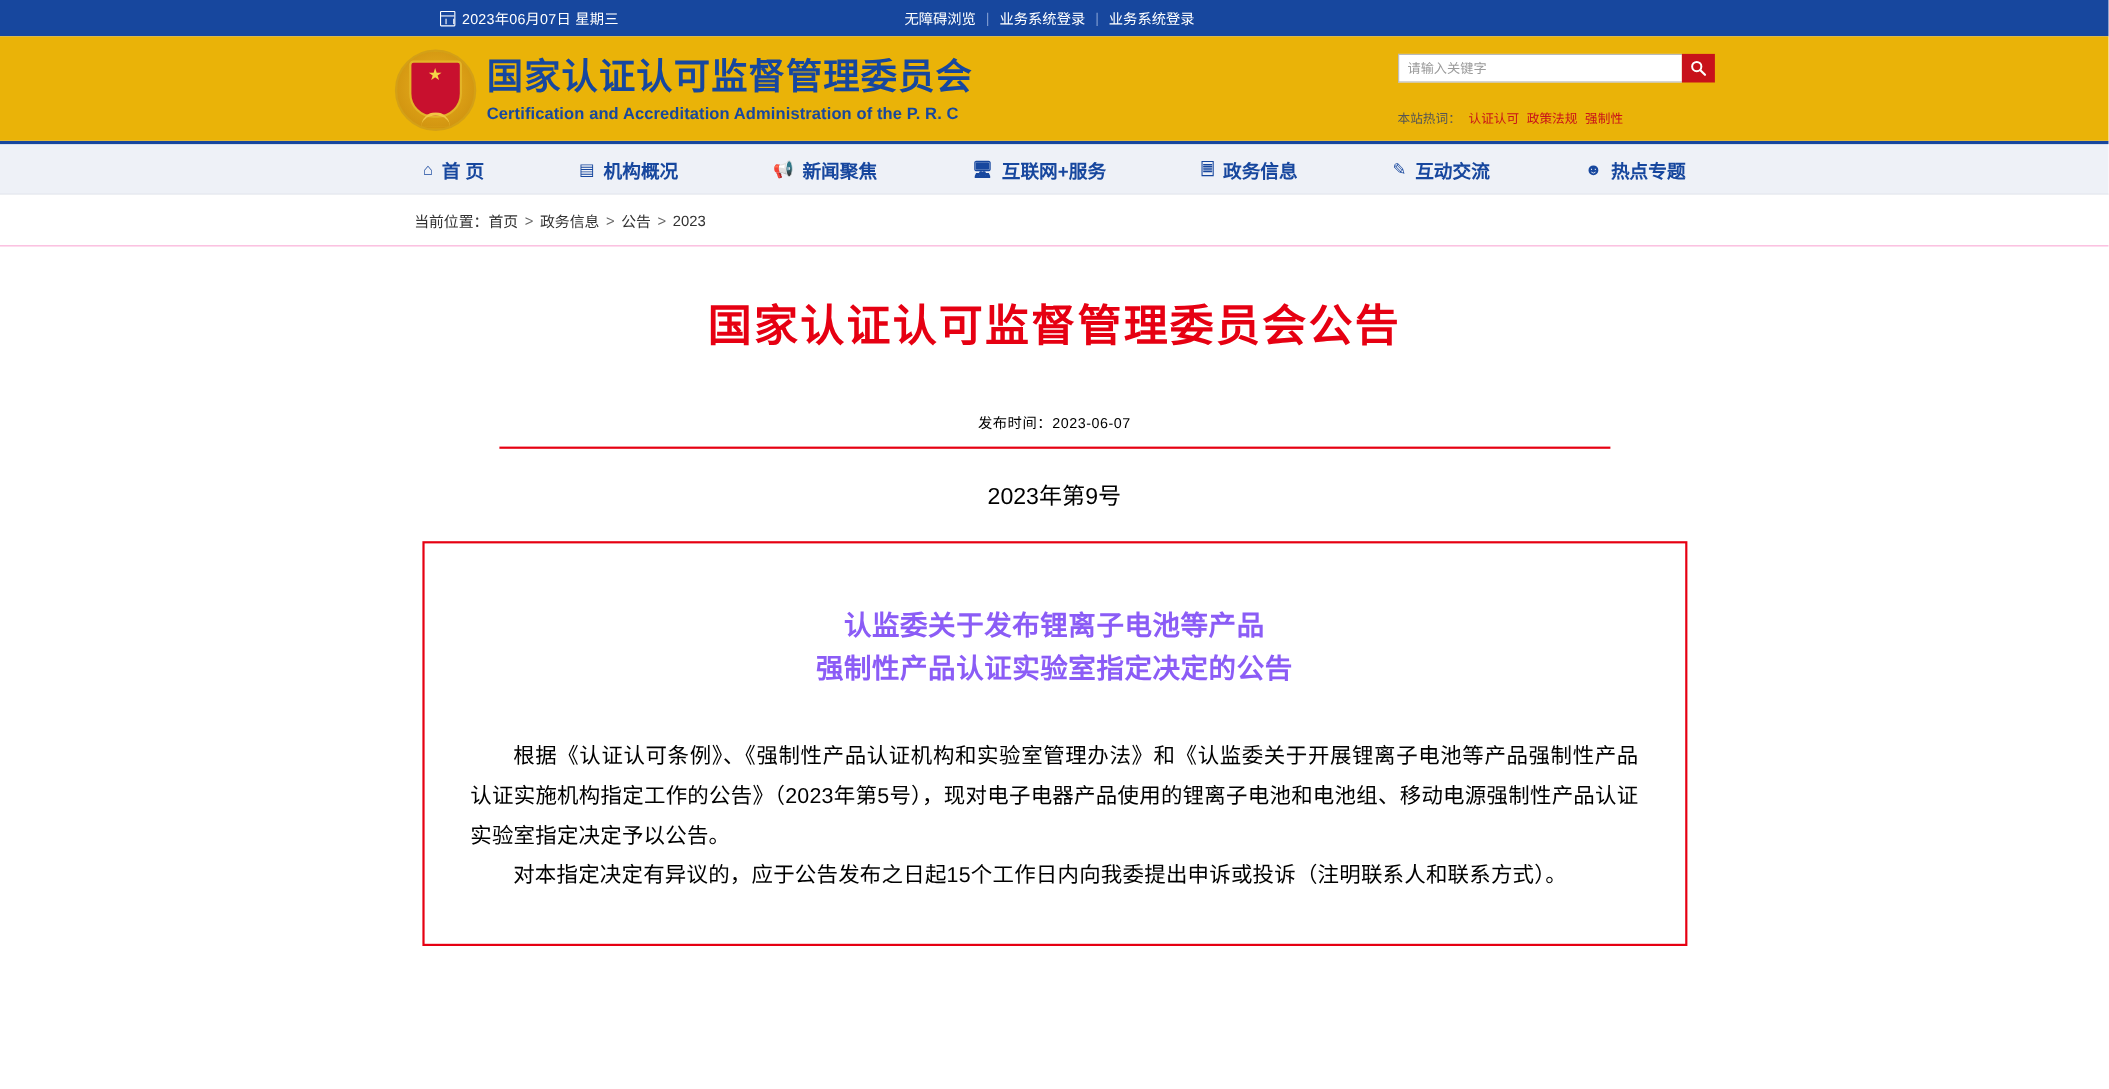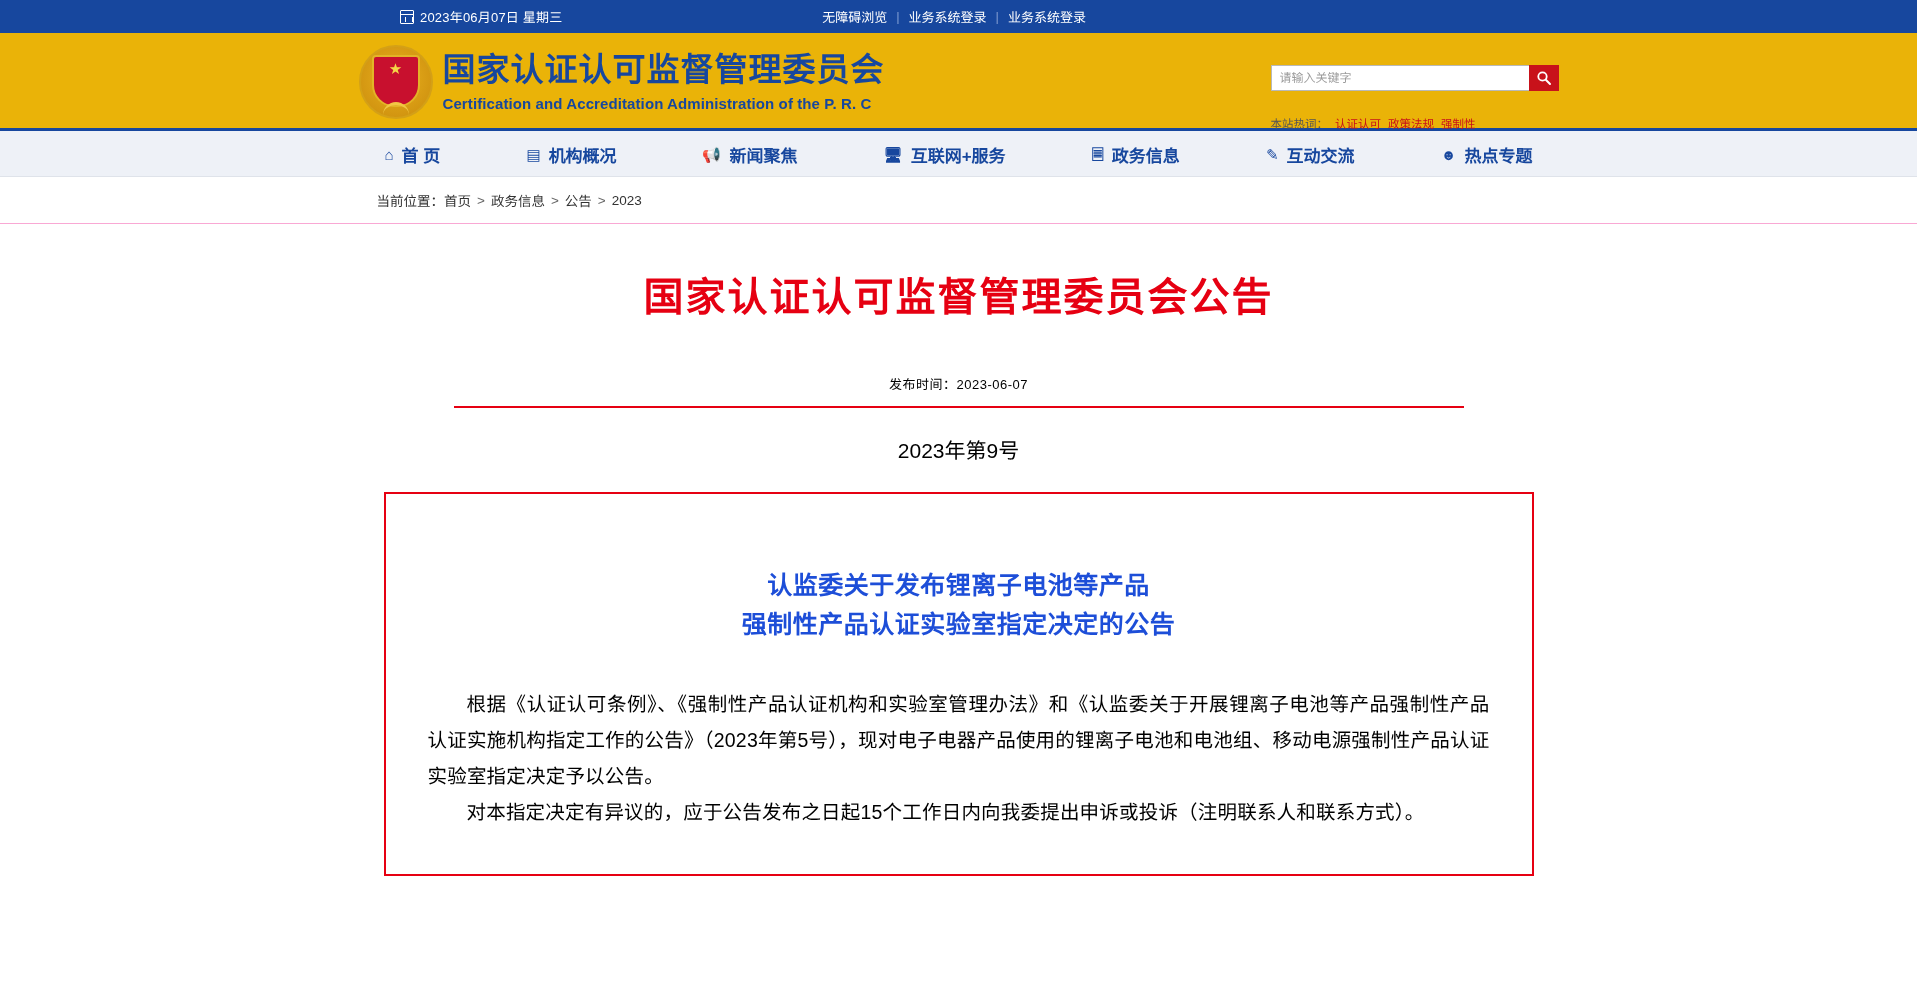--- a/index.html
+++ b/index.html
@@ -145,21 +145,21 @@
     font-size: 15px;
     font-weight: bold;
     letter-spacing: 0.1px;
     margin-top: 6px;
     white-space: nowrap;
   }
 
   
   .search-wrap {
     position: absolute;
-    right: 0px; top: 32px;
+    right: 0px; top: 16px;
     width: 288px;
   }
   .search-row {
     display: flex;
     height: 26px;
   }
   .search-input {
     flex: 1;
     height: 26px;
     border: 1px solid #b9b9b9;
@@ -276,25 +276,25 @@
   }
 
   .redbox {
     margin: 28px auto 0 auto;
     width: 1150px;
     border: 2px solid #e60012;
     padding: 56px 42px 44px 42px;
     min-height: 354px;
   }
   .redbox h2 {
-    margin: 16px;
+    margin: 0;
     text-align: center;
     font-size: 25px;
     font-weight: bold;
-    color: #1d4ed8;
+    color: #8b5cf6;
     line-height: 1.55;
     letter-spacing: 0.5px;
   }
   .redbox p {
     margin: 0;
     font-size: 19.5px;
     color: #000;
     line-height: 1.85;
     text-align: justify;
     text-indent: 2em;

